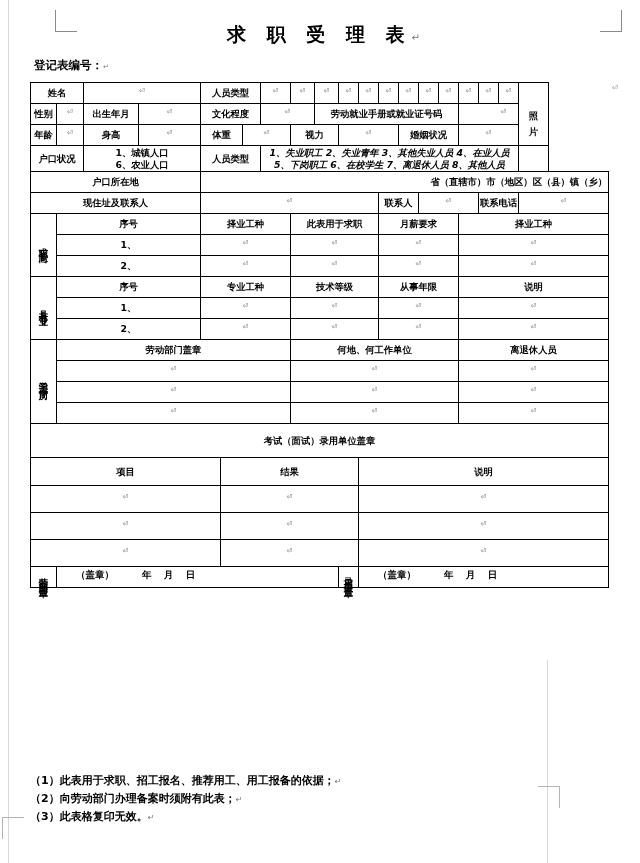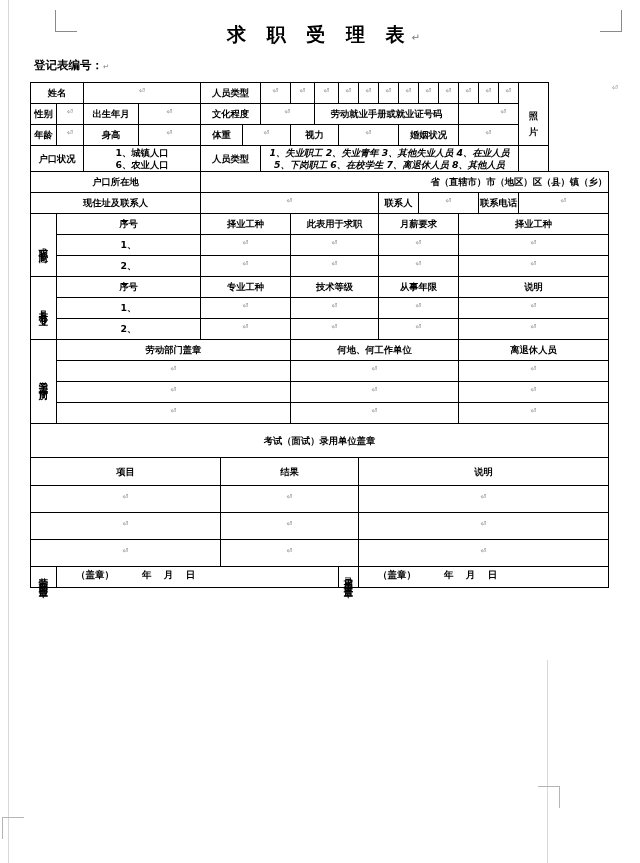--- a/index.html
+++ b/index.html
@@ -339,14 +339,19 @@
         </div>
       </td>
     </tr>
   </tbody>
     </table>
 
   <div class="right-marks">
     <div>⏎</div>
   </div>
 
+  <div class="notes">
+    <div><span>（1）此表用于求职、招工报名、推荐用工、用工报备的依据；</span><span class="pilcrow">↵</span></div>
+    <div><span>（2）向劳动部门办理备案时须附有此表；</span><span class="pilcrow">↵</span></div>
+    <div><span>（3）此表格复印无效。</span><span class="pilcrow">↵</span></div>
+  </div>
 
 </div>
 
 </body></html>

